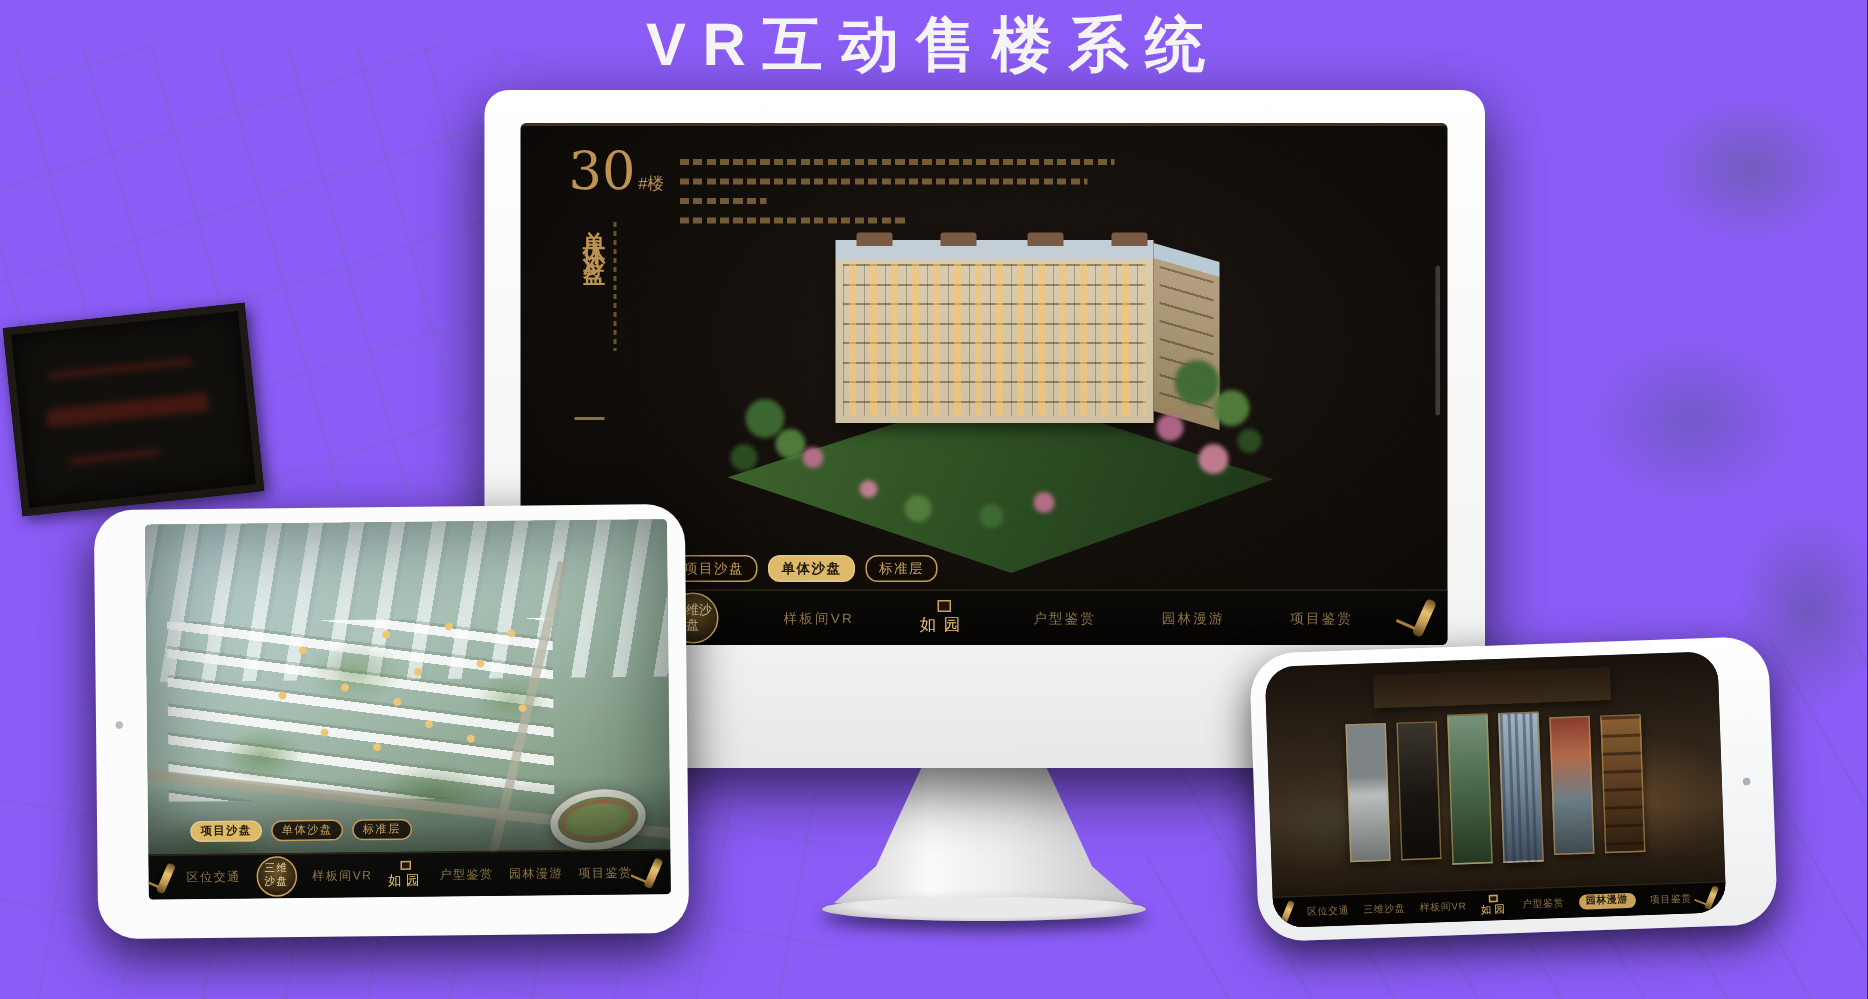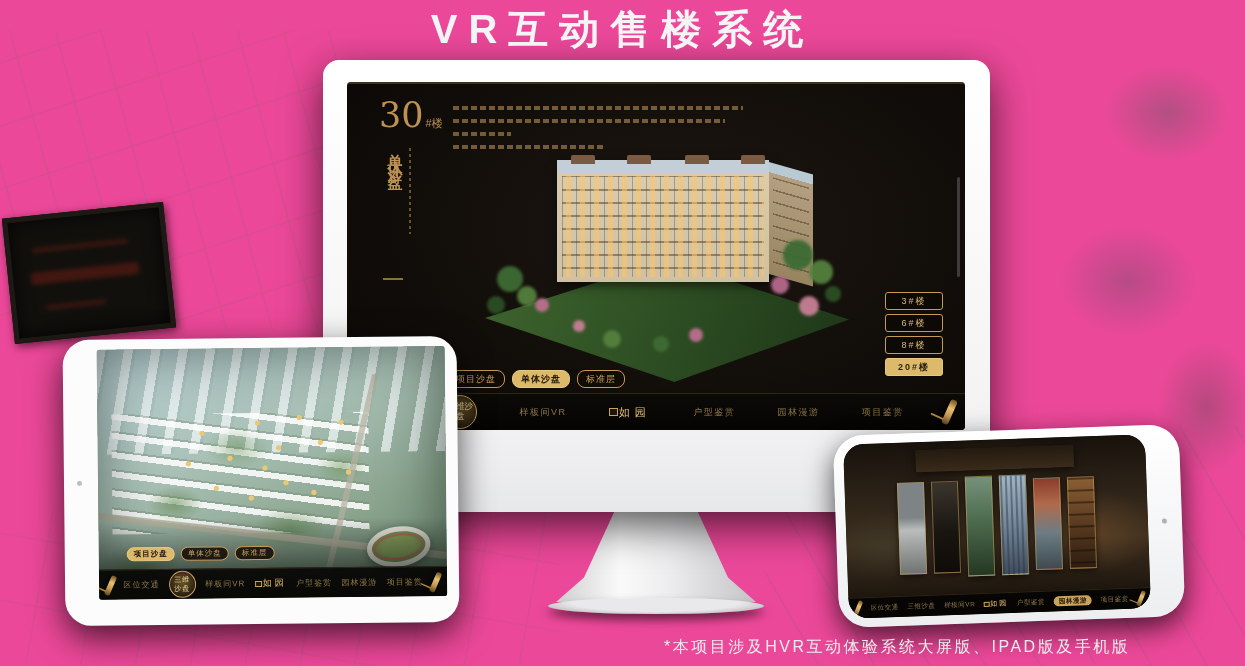--- a/index.html
+++ b/index.html
@@ -1,18 +1,18 @@
 <!DOCTYPE html>
 <html><head>
 <meta charset="utf-8">
 <style>
   * { margin:0; padding:0; box-sizing:border-box; }
   html,body { background:#000; }
   body { font-family:"Liberation Sans", sans-serif; }
-  #stage { position:relative; width:1245px; height:666px; background:#ec4899; overflow:hidden; }
+  #stage { position:relative; width:1245px; height:666px; background:#8b5cf6; overflow:hidden; }
 
   
   .bg-art { position:absolute; inset:0; z-index:0; }
   .bg-map-tl { position:absolute; left:0; top:30px; width:340px; height:300px; opacity:.8;
     background:
       repeating-linear-gradient(75deg, transparent 0 42px, rgba(90,120,92,.13) 42px 44px),
       repeating-linear-gradient(-18deg, transparent 0 58px, rgba(85,115,90,.11) 58px 60px);}
   .bg-map-bl { position:absolute; left:0; bottom:0; width:560px; height:160px; opacity:.7;
     background:
       repeating-linear-gradient(100deg, transparent 0 52px, rgba(80,110,85,.12) 52px 54px),
@@ -106,21 +106,21 @@
   .pill.active { background:#ddb96a; color:#241a0c; font-weight:bold; border-color:#e7c783; }
 
   .m-navbar { position:absolute; left:0; right:0; bottom:0; height:37px;
     background:linear-gradient(180deg,#0c0a07,#050403); border-top:1px solid #2d2516;
     display:flex; align-items:center; justify-content:space-between; padding:0 12px; }
   .nav-item { color:#8d7647; font-size:9px; letter-spacing:1.5px; cursor:pointer; white-space:nowrap; }
   .nav-item.active { width:34px; height:34px; border-radius:50%; border:1px solid #caa25c;
     background:radial-gradient(circle at 50% 40%, #6d5526 0%, #241b0e 78%);
     display:flex; align-items:center; justify-content:center; text-align:center;
     font-size:8.5px; line-height:1.15; padding:3px; color:#ecd9a8; letter-spacing:0; white-space:normal; }
-  .logo { display:flex; flex-direction:row; align-items:center; gap:1px; cursor:pointer; }
+  .logo { display:flex; flex-direction:column; align-items:center; gap:1px; cursor:pointer; }
   .logo .seal { width:9px; height:8px; border:1px solid #caa25c; background:rgba(40,28,12,.7); }
   .logo .logo-text { color:#e6c172; font-family:"DejaVu Serif", serif; font-size:11px; letter-spacing:5px; }
   .scroll-icon { position:relative; width:7px; height:26px; border-radius:3px; cursor:pointer;
     background:linear-gradient(180deg,#6d4f1e,#e8c16e 35%,#c79a55 65%,#5d4418);
     transform:rotate(24deg); box-shadow:-3px 2px 3px rgba(0,0,0,.5);}
   .scroll-icon::after { content:""; position:absolute; left:-13px; bottom:3px; width:14px; height:2px;
     background:#a8853f; border-radius:2px; }
   .m-scrollbar { position:absolute; right:5px; top:95px; width:3px; height:100px;
     background:rgba(130,130,130,.4); border-radius:2px; cursor:pointer; }
 
@@ -236,21 +236,20 @@
     <div class="bg-map-rb"></div>
     <div class="bg-right-blobs"></div>
     <div class="bg-plaque">
         <i></i>
         <i></i>
         <i></i>
       </div>
   </div>
 
   <div class="page-title">VR互动售楼系统</div>
-  <div class="footnote">*本项目涉及HVR互动体验系统大屏版、IPAD版及手机版</div>
 
   <div class="monitor-stand-neck"></div>
   <div class="monitor-stand-base"></div>
 
   <div class="monitor">
     <div class="m-screen">
       <div class="m-screen-topline"></div>
 
       <div class="m-heading">
         <span class="num">30</span><span class="suffix">#楼</span>
@@ -286,26 +285,20 @@
           <div class="tree" style="left:286px;top:128px;width:18px;height:18px;background:#b5688b"></div>
           <div class="tree" style="left:314px;top:148px;width:20px;height:20px;background:#c77f96"></div>
           <div class="tree" style="left:340px;top:138px;width:16px;height:16px;background:#2c4f24"></div>
           <div class="tree" style="left:118px;top:182px;width:18px;height:18px;background:#54803c"></div>
           <div class="tree" style="left:168px;top:188px;width:16px;height:16px;background:#3e6b33"></div>
           <div class="tree" style="left:204px;top:180px;width:14px;height:14px;background:#bb6f8e"></div>
           <div class="tree" style="left:88px;top:172px;width:12px;height:12px;background:#c77f96"></div>
         </div>
       </div>
 
-      <div class="fbtn-col">
-        <div class="fbtn">3#楼</div>
-        <div class="fbtn">6#楼</div>
-        <div class="fbtn">8#楼</div>
-        <div class="fbtn active">20#楼</div>
-      </div>
 
       <div class="m-tabs">
         <div class="pill">项目沙盘</div>
         <div class="pill active">单体沙盘</div>
         <div class="pill">标准层</div>
       </div>
 
       <div class="m-navbar">
         <div class="nav-item">区位交通</div>
         <div class="nav-item active">三维沙盘</div>

